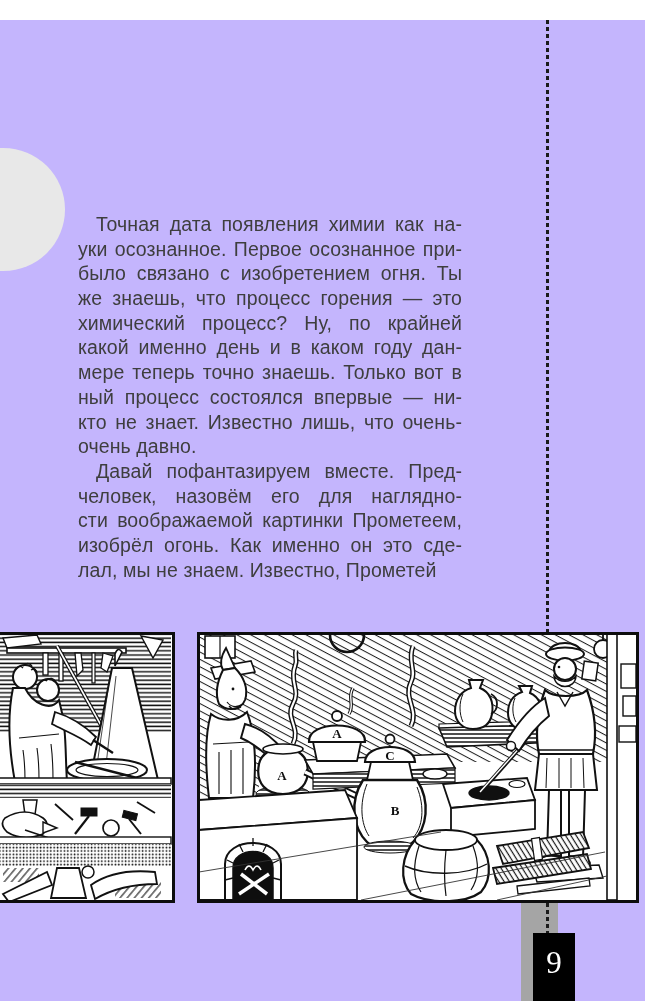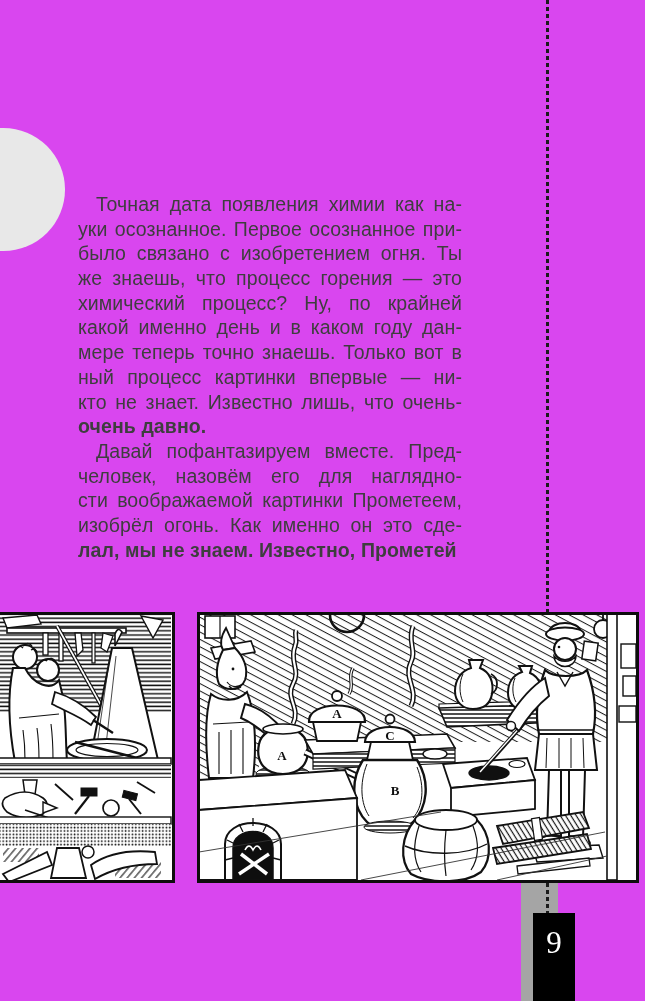--- a/index.html
+++ b/index.html
@@ -1,33 +1,33 @@
 <!DOCTYPE html>
 <html><head>
 <meta charset="utf-8">
 <style>
   html,body { margin:0; padding:0; }
   body { width:645px; height:1001px; position:relative; background:#ffffff; overflow:hidden;
          font-family:"Liberation Sans", sans-serif; }
-  .page { position:absolute; inset:0; background:#d946ef; }
+  .page { position:absolute; inset:0; background:#c4b5fd;margin-top:20px; }
 
   .deco-circle { position:absolute; left:-58px; top:128px; width:123px; height:123px;
                  border-radius:50%; background:#e8e8e8; }
 
   .dash-line { position:absolute; width:3px;
                background:repeating-linear-gradient(180deg, #1b1b1b 0 4px, rgba(0,0,0,0) 4px 7px); }
   .dash-top { left:546px; top:0; height:612px; }
   .dash-bottom { left:546px; top:883px; height:30px; }
 
   .textblock { position:absolute; left:78px; top:192px; width:384px;
                font-size:19.5px; line-height:24.7px; color:#3e3e3e; letter-spacing:0.1px; }
   .line { text-align:justify; text-align-last:justify; height:24.7px; overflow:hidden;
           white-space:normal; }
   .para .line:first-child { text-indent:18px; }
-  .para .line:last-child { text-align-last:left;font-weight:bold; }
+  .para .line:last-child { text-align-last:left; }
 
   .engraving { position:absolute; top:612px; }
   .engraving svg { display:block; }
   #img-left  { left:-5px; }
   #img-right { left:197px; }
 
   .gray-bar { position:absolute; left:521px; top:883px; width:37px; height:118px; background:#a5a5a5; }
 
   .page-num-box { position:absolute; left:533px; top:913px; width:42px; height:88px;
                   background:#000000; color:#ffffff; text-align:center;
@@ -46,21 +46,21 @@
 
   <div class="textblock">
     <div class="para">
         <div class="line">Точная дата появления химии как на-</div>
         <div class="line">уки осознанное. Первое осознанное при-</div>
         <div class="line">было связано с изобретением огня. Ты</div>
         <div class="line">же знаешь, что процесс горения — это</div>
         <div class="line">химический процесс? Ну, по крайней</div>
         <div class="line">какой именно день и в каком году дан-</div>
         <div class="line">мере теперь точно знаешь. Только вот в</div>
-        <div class="line">ный процесс картинки впервые — ни-</div>
+        <div class="line">ный процесс состоялся впервые — ни-</div>
         <div class="line">кто не знает. Известно лишь, что очень-</div>
         <div class="line">очень давно.</div>
       </div>
     <div class="para">
         <div class="line">Давай пофантазируем вместе. Пред-</div>
         <div class="line">человек, назовём его для наглядно-</div>
         <div class="line">сти воображаемой картинки Прометеем,</div>
         <div class="line">изобрёл огонь. Как именно он это сде-</div>
         <div class="line">лал, мы не знаем. Известно, Прометей</div>
       </div>

